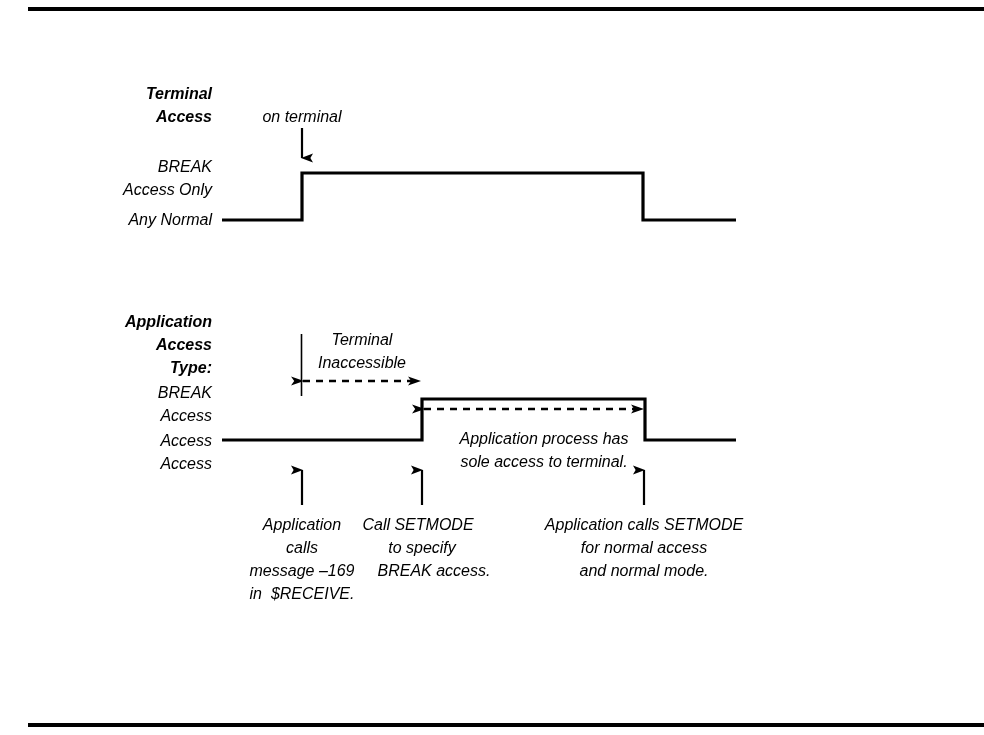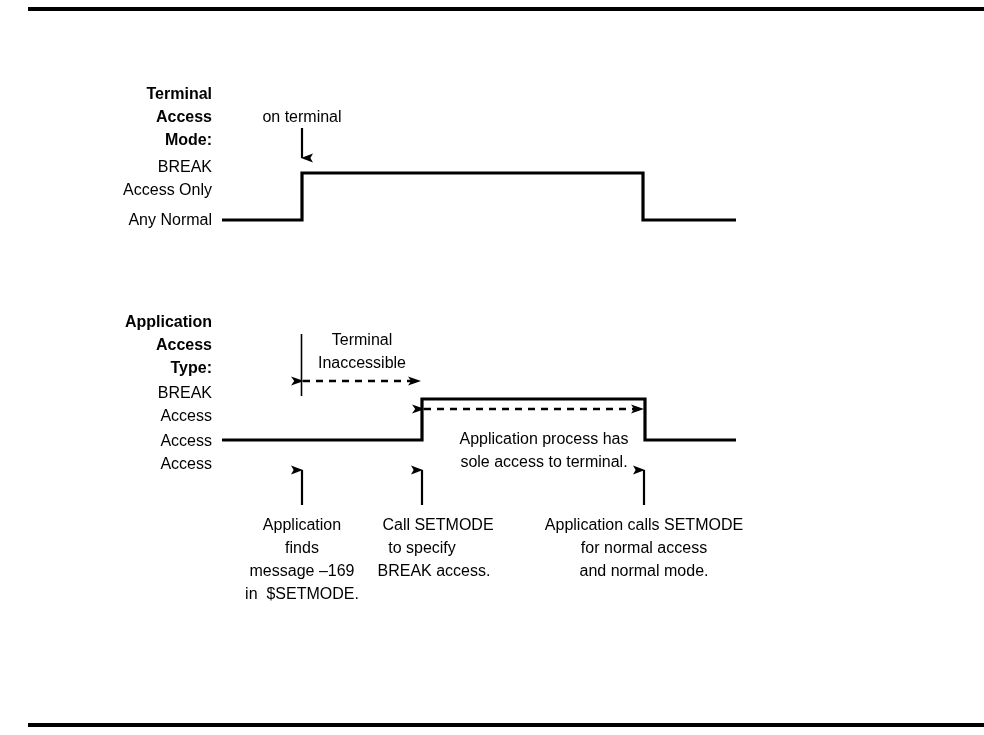--- a/index.html
+++ b/index.html
@@ -14,20 +14,21 @@
     position: relative;
     overflow: hidden;
     font-family: "Liberation Sans", sans-serif;
     color: #000000;
   }
   #page {
     position: absolute;
     left: 0; top: 0;
     width: 871px;
     height: 735px;
+    font-style: italic;
   }
   #diagram-svg {
     position: absolute;
     left: 0; top: 0;
     width: 984px;
     height: 735px;
     display: block;
   }
   
   .lbl {
@@ -91,21 +92,20 @@
 
     <g>
       <line x1="302" y1="505" x2="302" y2="470" stroke="#000" stroke-width="2.2" marker-end="url(#arrHeadUp)"></line>
       <line x1="422" y1="505" x2="422" y2="470" stroke="#000" stroke-width="2.2" marker-end="url(#arrHeadUp)"></line>
       <line x1="644" y1="505" x2="644" y2="470" stroke="#000" stroke-width="2.2" marker-end="url(#arrHeadUp)"></line>
     </g>
   </svg>
 
   <div class="lbl bold r" style="left:12px; top:82px; width:200px;">Terminal</div>
   <div class="lbl bold r" style="left:12px; top:105px; width:200px;">Access</div>
-  <div class="lbl bold r" style="left:12px; top:128px; width:200px;">Mode:</div>
 
   <div class="lbl c" style="left:202px; top:105px; width:200px;">on terminal</div>
 
   <div class="lbl r" style="left:12px; top:155px; width:200px;">BREAK</div>
   <div class="lbl r" style="left:12px; top:178px; width:200px;">Access Only</div>
 
   <div class="lbl r" style="left:12px; top:208px; width:200px;">Any Normal</div>
 
   <div class="lbl bold r" style="left:12px; top:310px; width:200px;">Application</div>
   <div class="lbl bold r" style="left:12px; top:333px; width:200px;">Access</div>
@@ -117,25 +117,25 @@
   <div class="lbl r" style="left:12px; top:429px; width:200px;">Access</div>
   <div class="lbl r" style="left:12px; top:452px; width:200px;">Access</div>
 
   <div class="lbl c" style="left:262px; top:328px; width:200px;">Terminal</div>
   <div class="lbl c" style="left:434px; top:427px; width:220px;">Application process has</div>
 
   <div class="lbl c" style="left:262px; top:351px; width:200px;">Inaccessible</div>
   <div class="lbl c" style="left:434px; top:450px; width:220px;">sole access to terminal.</div>
 
   <div class="lbl c" style="left:212px; top:513px; width:180px;">Application</div>
-  <div class="lbl c" style="left:212px; top:536px; width:180px;">finds</div>
+  <div class="lbl c" style="left:212px; top:536px; width:180px;">calls</div>
   <div class="lbl c" style="left:212px; top:559px; width:180px;">message –169</div>
-  <div class="lbl c" style="left:212px; top:582px; width:180px;">in  $SETMODE.</div>
+  <div class="lbl c" style="left:212px; top:582px; width:180px;">in  $RECEIVE.</div>
 
-  <div class="lbl c" style="left:348px; top:513px; width:180px;">Call SETMODE</div>
+  <div class="lbl c" style="left:328px; top:513px; width:180px;">Call SETMODE</div>
   <div class="lbl c" style="left:332px; top:536px; width:180px;">to specify</div>
   <div class="lbl c" style="left:332px; top:559px; width:180px;margin-left:12px;">BREAK access.</div>
 
   <div class="lbl c" style="left:524px; top:536px; width:240px;">for normal access</div>
   <div class="lbl c" style="left:524px; top:513px; width:240px;">Application calls SETMODE</div>
   <div class="lbl c" style="left:524px; top:559px; width:240px;">and normal mode.</div>
 
 </div>
 
 </body></html>

